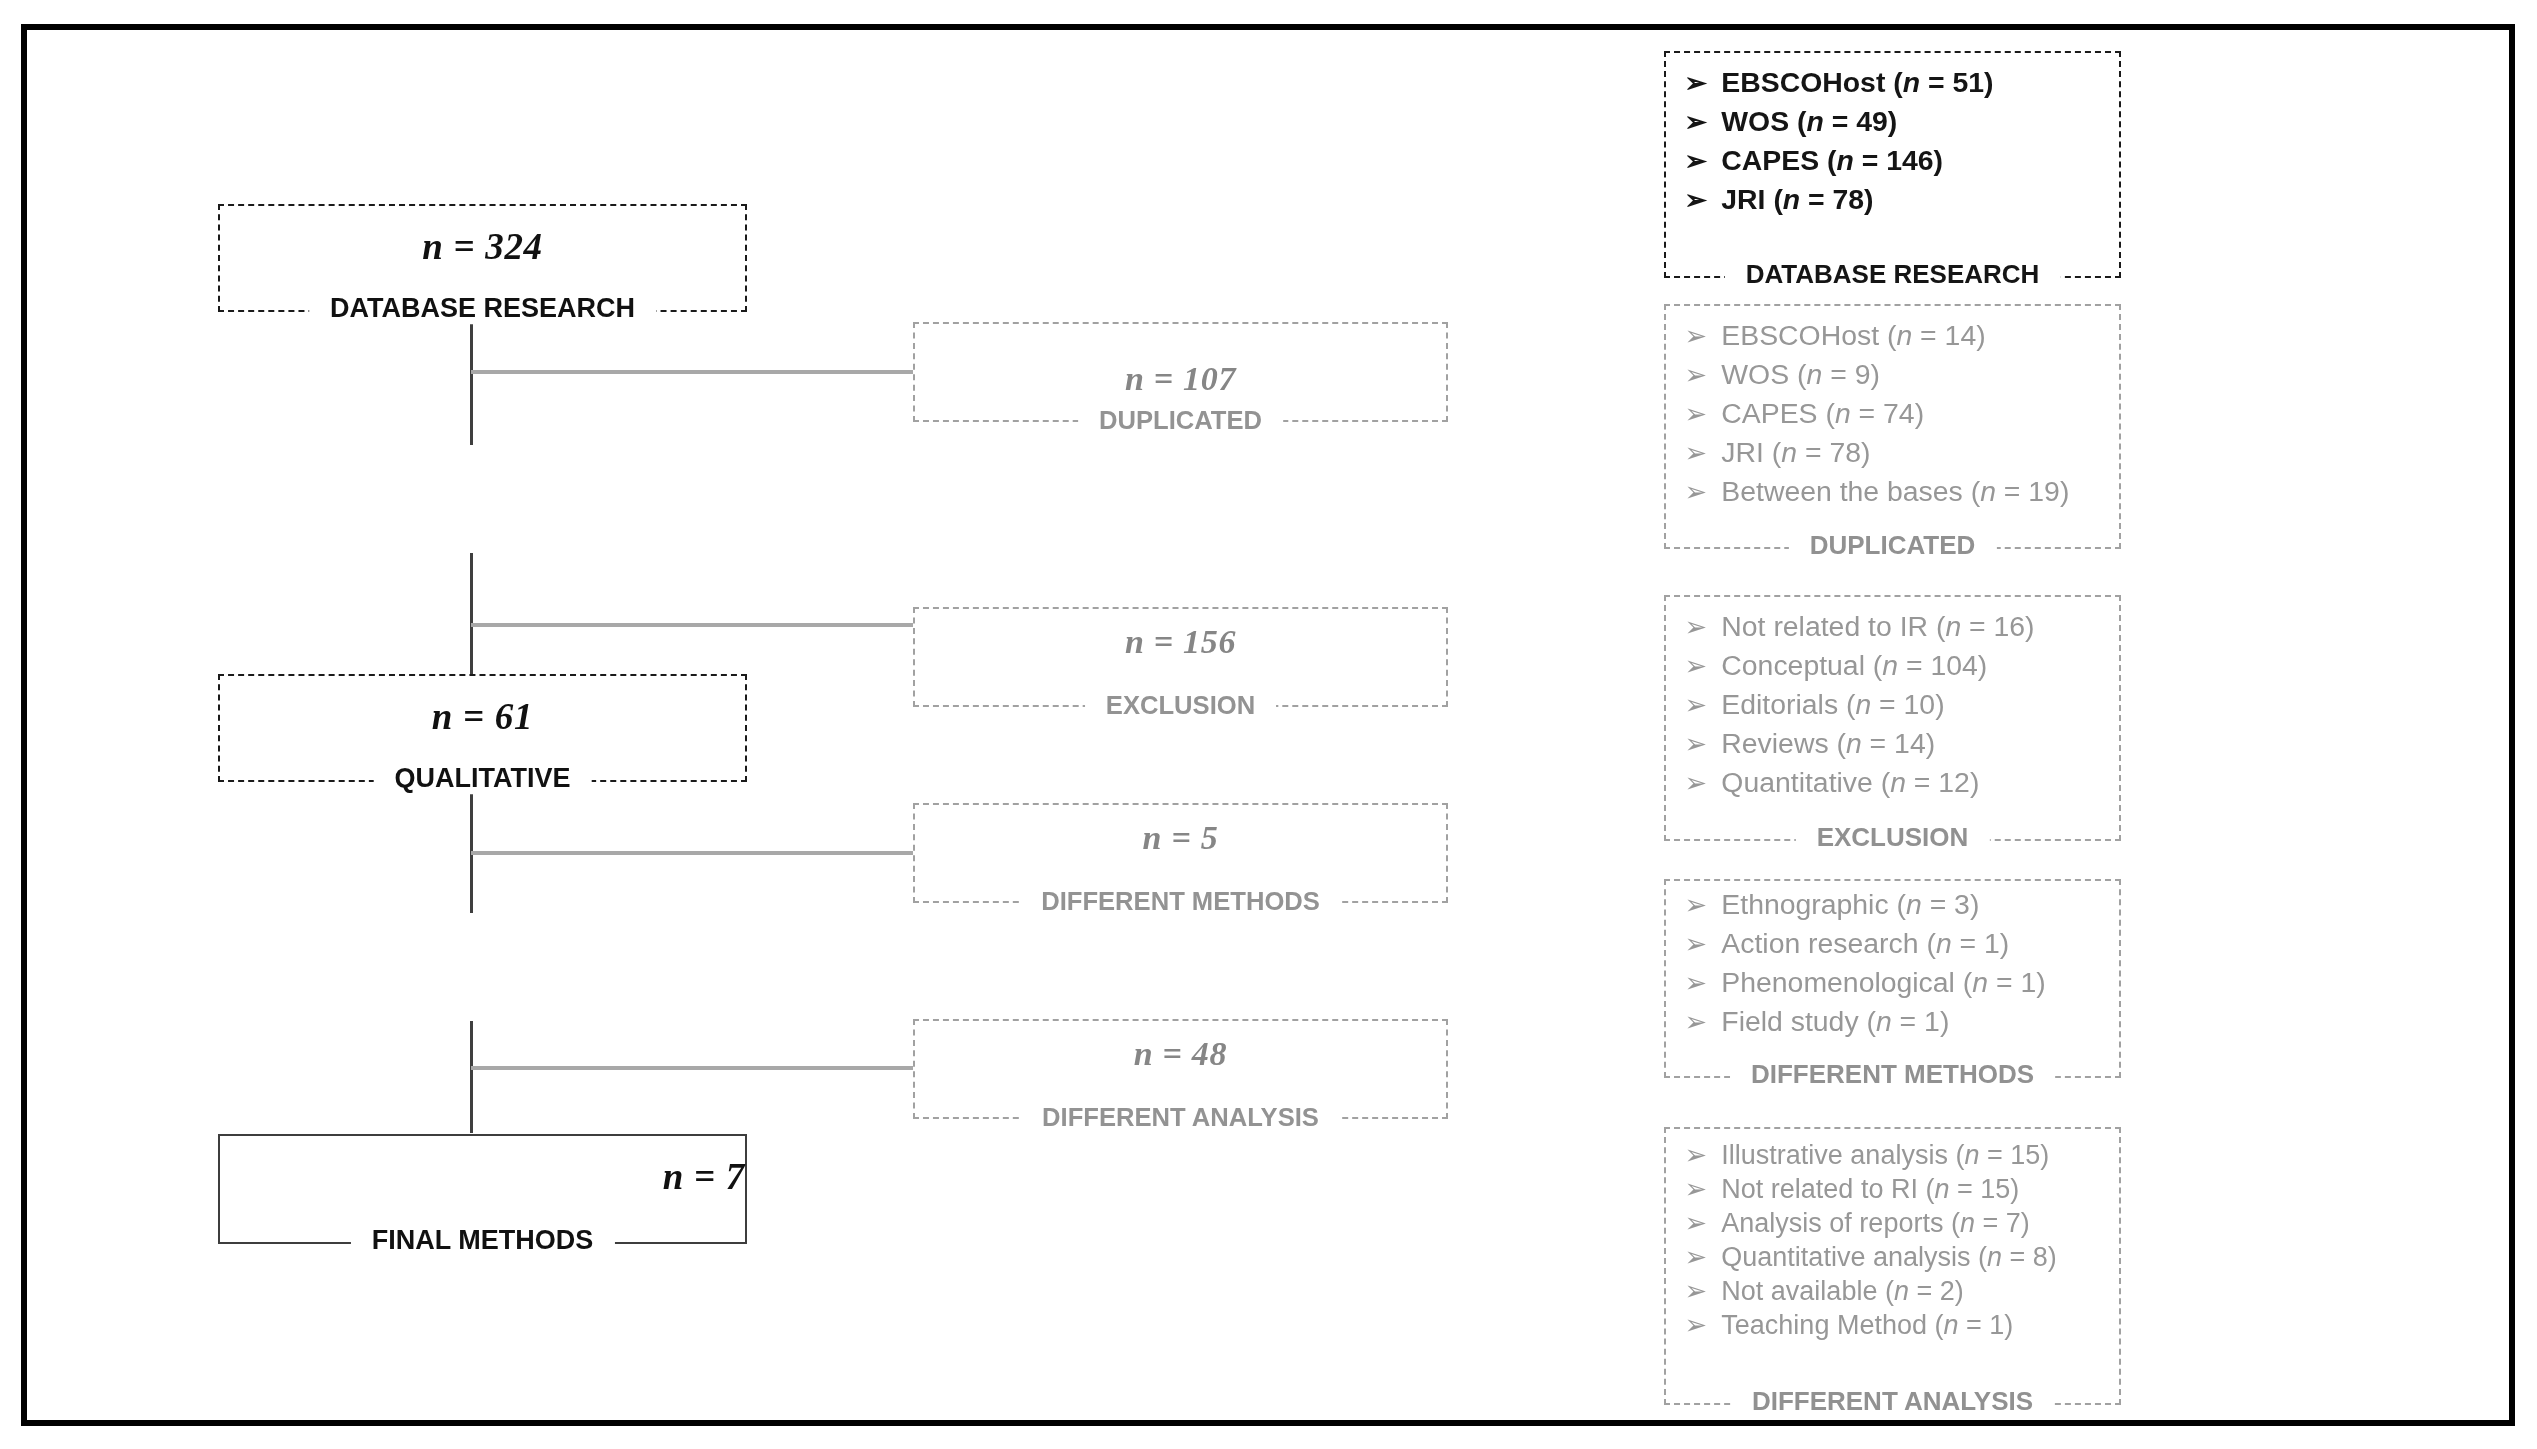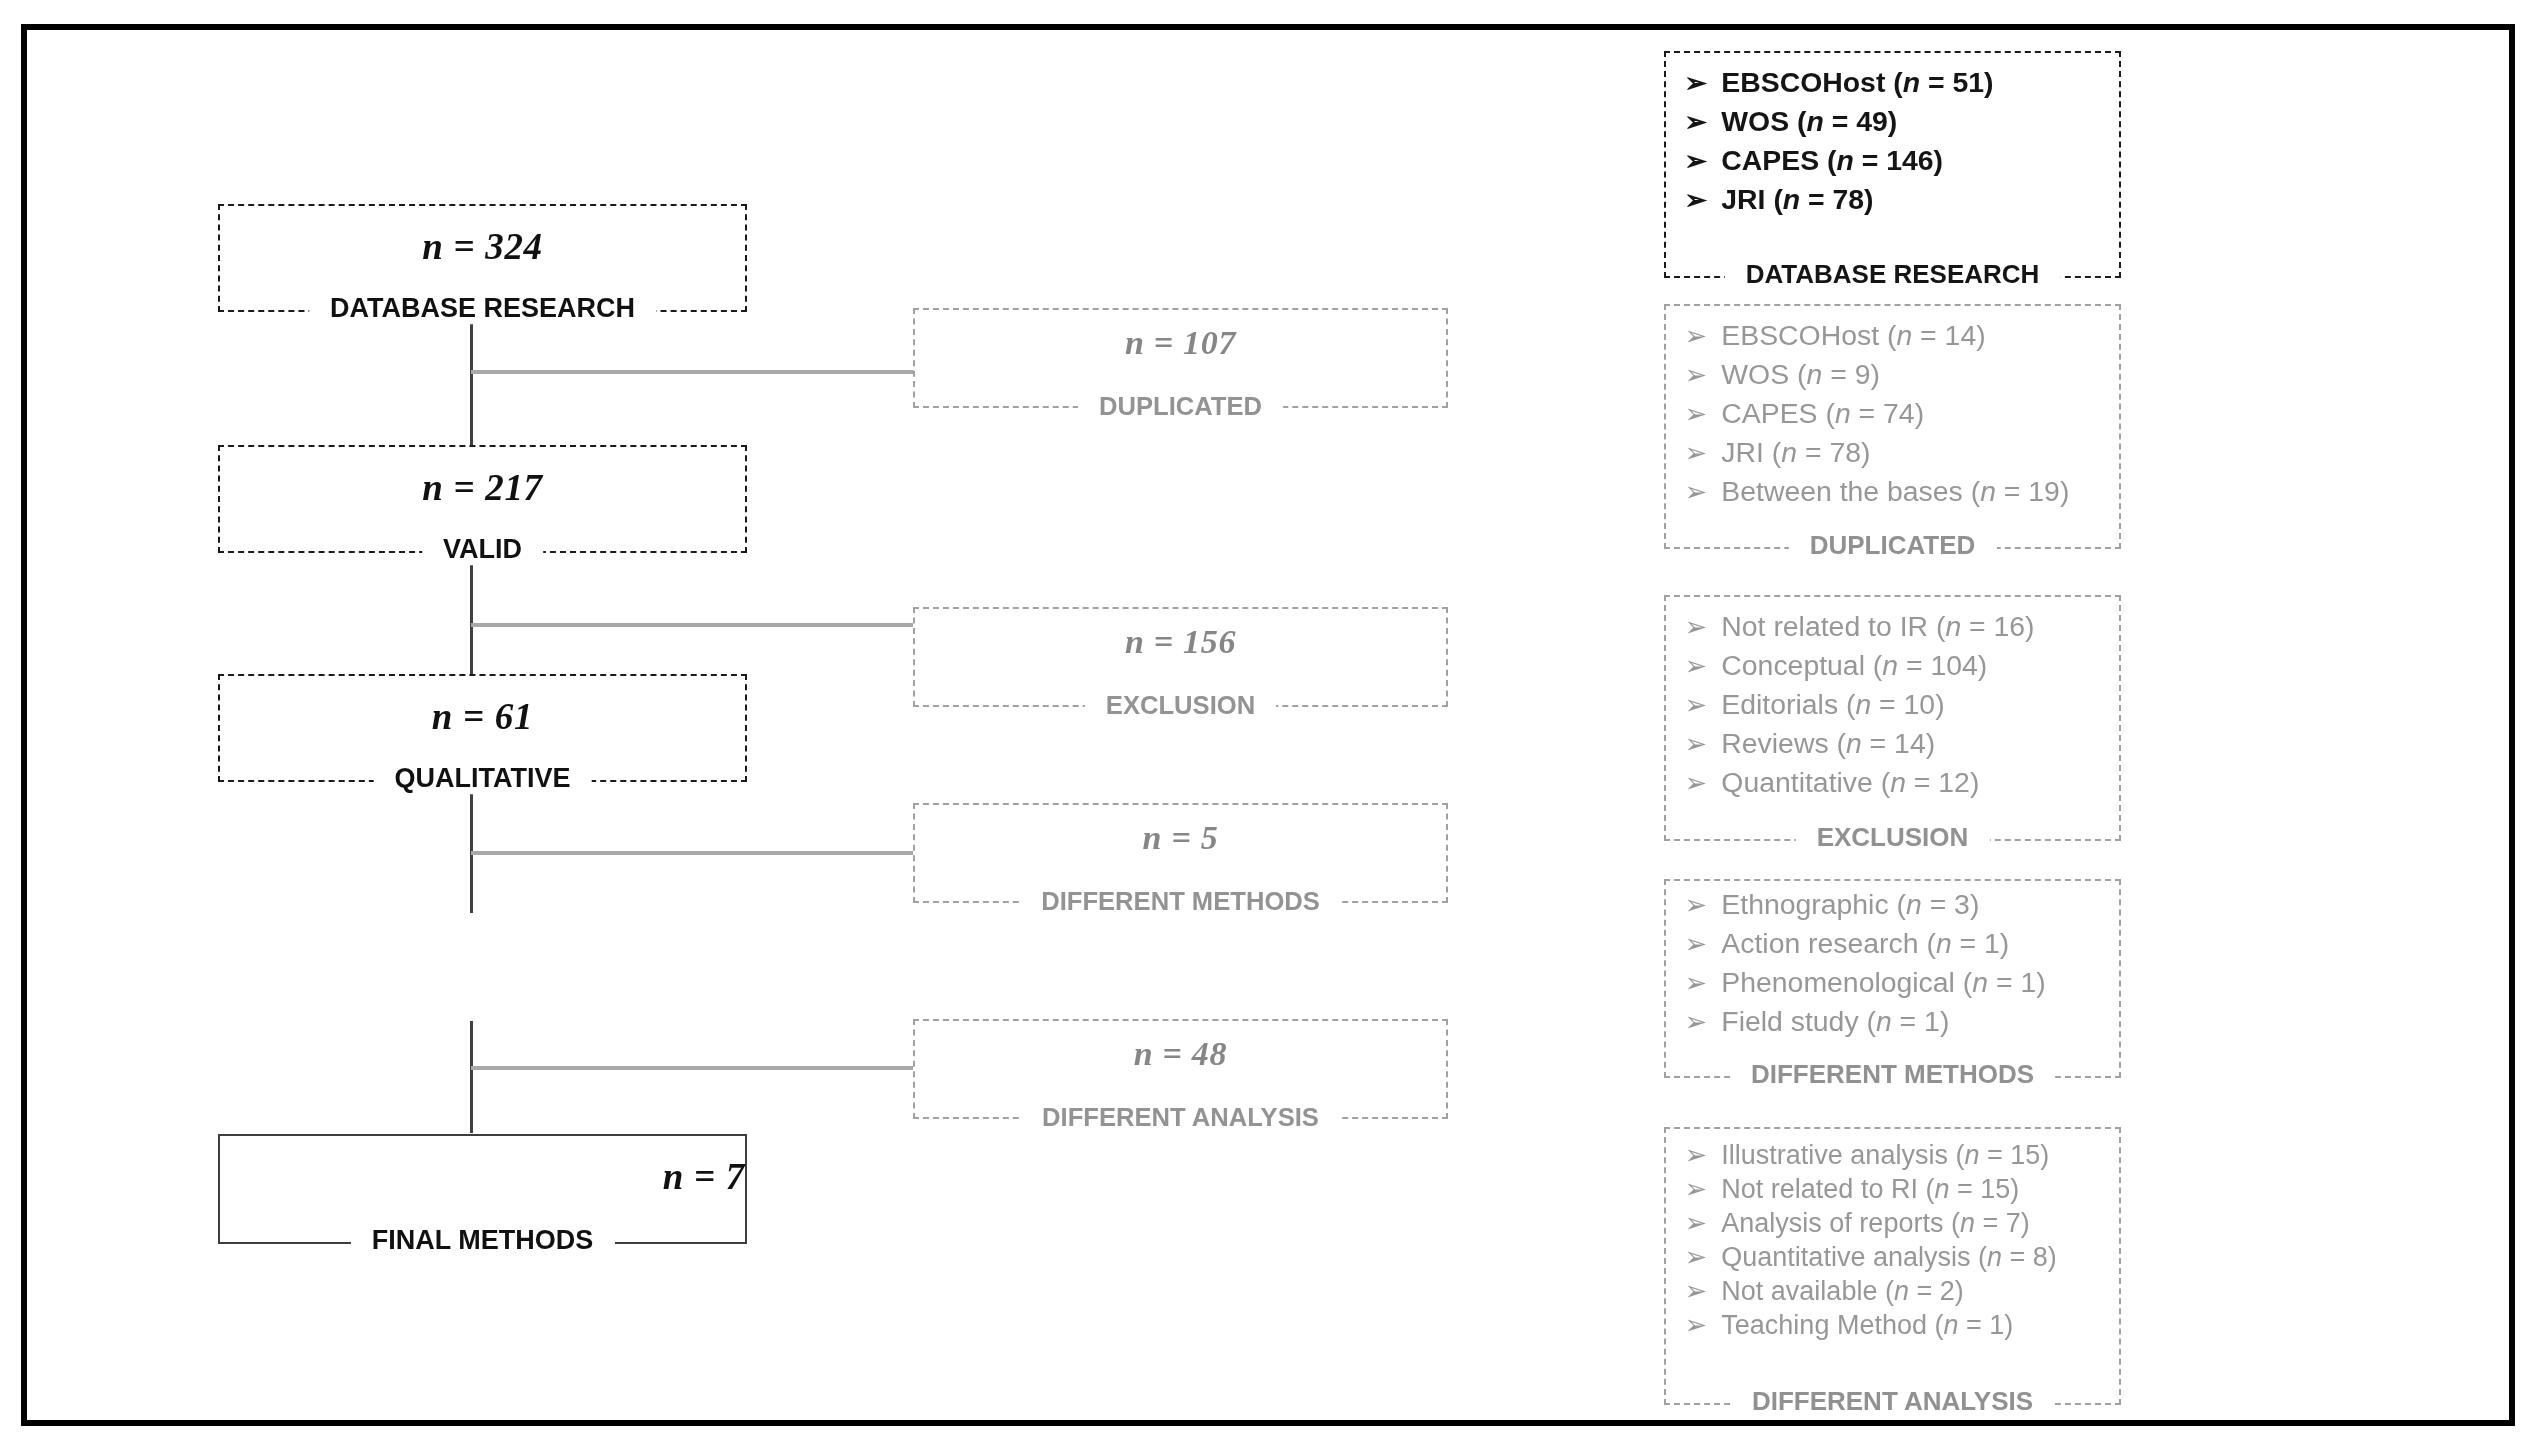--- a/index.html
+++ b/index.html
@@ -62,21 +62,21 @@
   .pos-b2 { top: 445px; }
   .pos-b3 { top: 674px; }
   .pos-b4 { top: 913px; }
   .pos-b5 { top: 1134px; height: 110px; }
 
   
   .box-gray-dashed { border: 2.1px dashed #a1a1a1; color: #8e8e8e; }
   .mid-col { left: 913px; width: 535px; height: 100px; }
   .mid-col .value { font-size: 34px; margin-top: 14.2px; color: #868686; }
   .mid-col .box-label { font-size: 25.6px; color: #939393; }
-  .pos-m1 { top: 308px; }
+  .pos-m1 { top: 322px; align-items: center; }
   .pos-m2 { top: 607px; }
   .pos-m3 { top: 803px; }
   .pos-m4 { top: 1019px; }
 
   
   .detail-box {
     position: absolute;
     left: 1664px;
     width: 457px;
     background: #ffffff;
@@ -157,24 +157,20 @@
   <div class="v-line v4"></div>
   <div class="h-line h1"></div>
   <div class="h-line h2"></div>
   <div class="h-line h3"></div>
   <div class="h-line h4"></div>
 
   <div class="flow-box left-col box-black-dashed pos-b1">
     <div class="value">n = 324</div>
     <div class="box-label">DATABASE RESEARCH</div>
   </div>
-  <div class="flow-box left-col box-black-dashed pos-b2">
-    <div class="value">n = 217</div>
-    <div class="box-label">VALID</div>
-  </div>
   <div class="flow-box left-col box-black-dashed pos-b3">
     <div class="value">n = 61</div>
     <div class="box-label">QUALITATIVE</div>
   </div>
   <div class="flow-box left-col box-black-solid pos-b5">
     <div class="value">n = 7</div>
     <div class="box-label">FINAL METHODS</div>
   </div>
 
   <div class="flow-box mid-col box-gray-dashed pos-m1">

